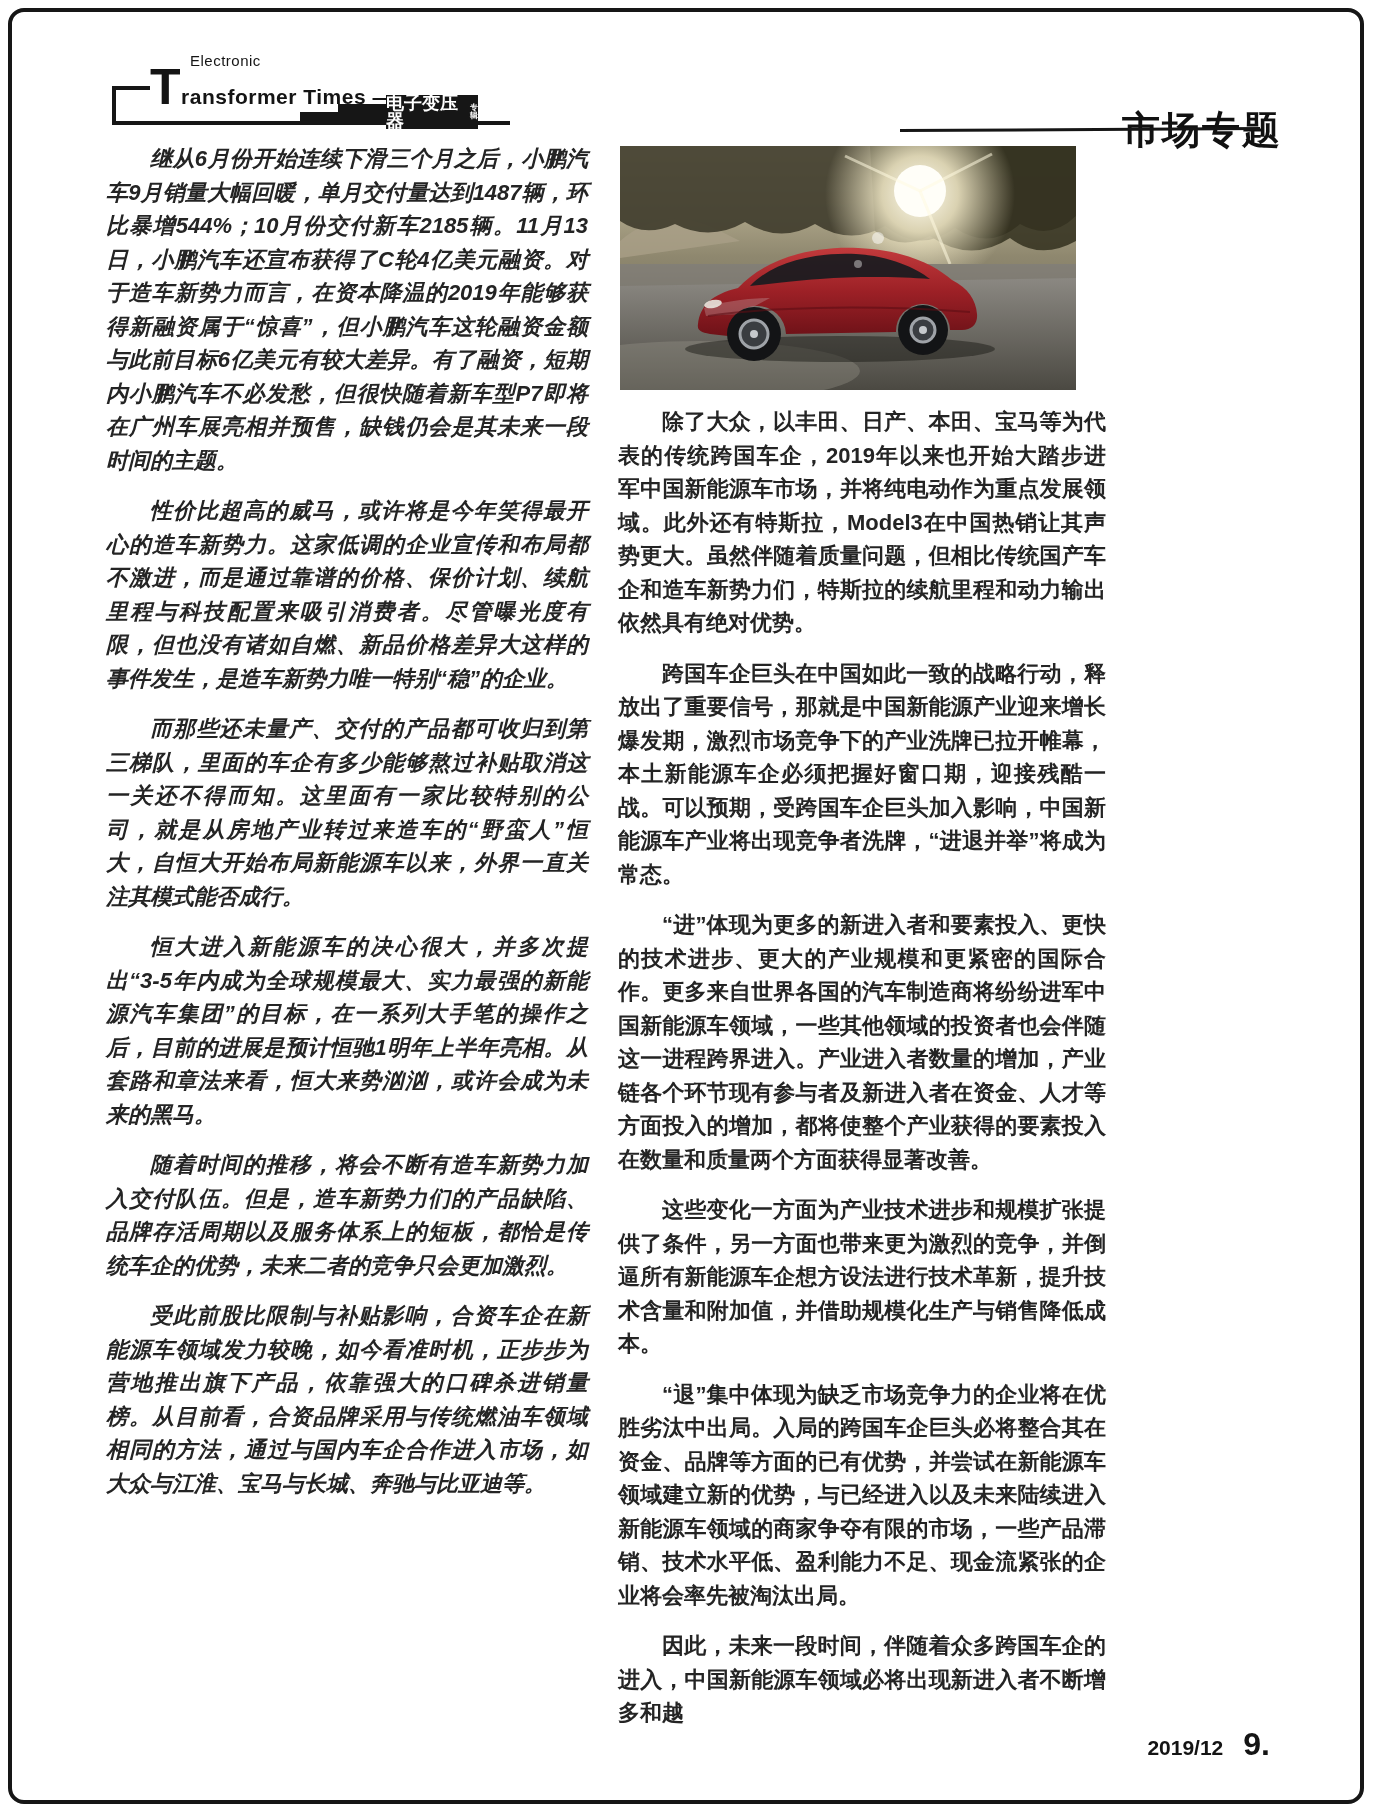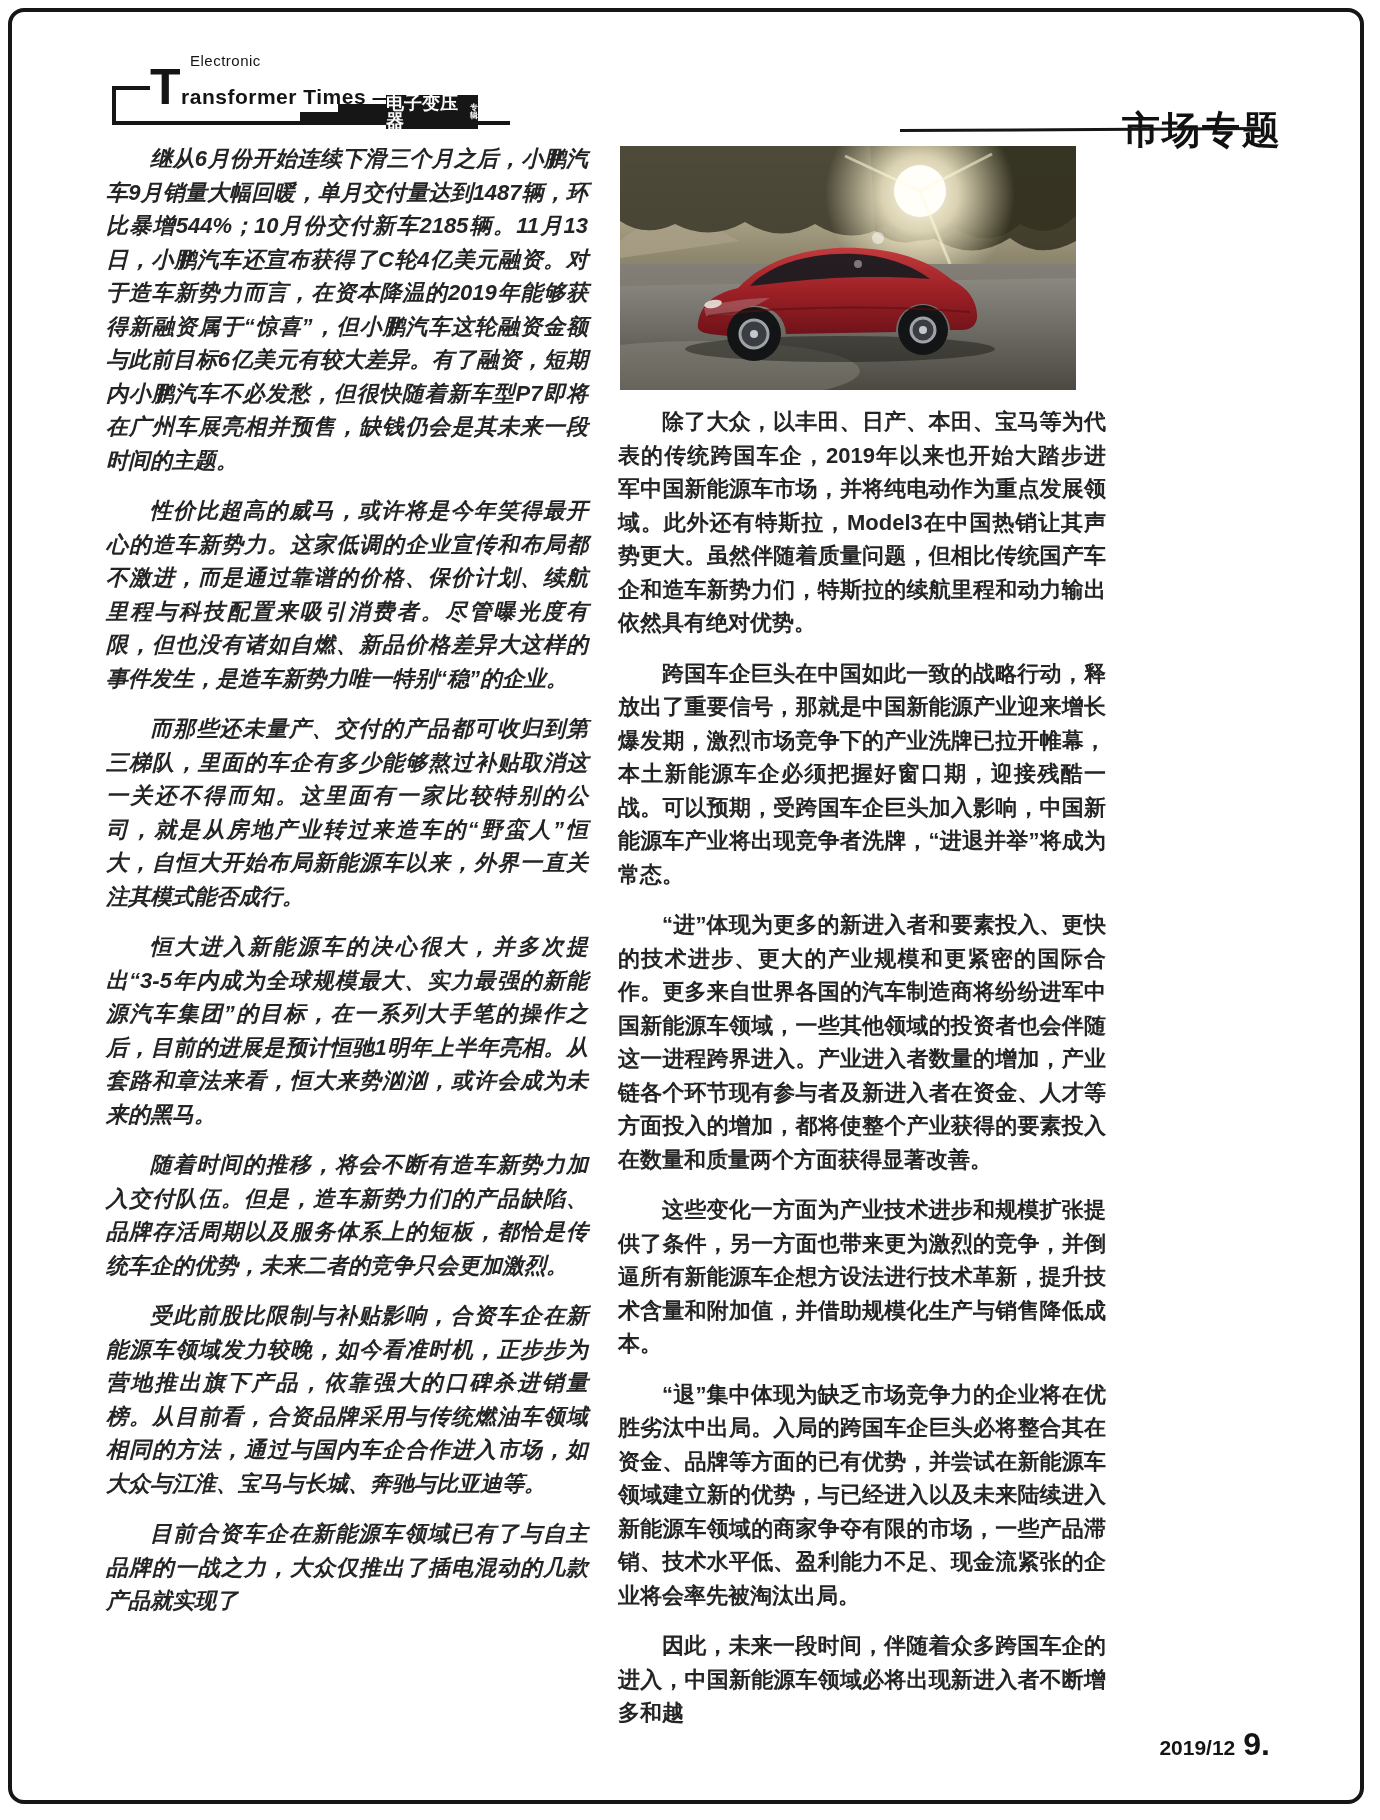--- a/index.html
+++ b/index.html
@@ -48,21 +48,21 @@
   .para{
     margin:0 0 17px 0;font-size:22px;line-height:33.5px;
     text-align:justify;text-justify:inter-character;text-indent:2em;
     font-weight:600;color:#242424;
   }
   .para:last-child{margin-bottom:0;}
   .photo{width:456px;height:244px;display:block;margin:4px 0 15px 2px;}
   
   .footer{
     position:absolute;left:1100px;top:1726px;width:170px;
-    display:flex;align-items:baseline;justify-content:flex-end;gap:8px;
+    display:flex;align-items:baseline;justify-content:flex-end;gap:20px;
   }
   .footer-issue{font-size:21px;font-weight:bold;color:#141414;}
   .footer-page{font-size:32px;font-weight:bold;color:#141414;}
 </style>
 </head>
 <body>
 
 <div class="frame"></div>
 
 <div>
@@ -86,21 +86,20 @@
 <div class="section-rule"></div>
 
 <div class="col col-left">
   <div>
       <p class="para">继从6月份开始连续下滑三个月之后，小鹏汽车9月销量大幅回暖，单月交付量达到1487辆，环比暴增544%；10月份交付新车2185辆。11月13日，小鹏汽车还宣布获得了C轮4亿美元融资。对于造车新势力而言，在资本降温的2019年能够获得新融资属于“惊喜”，但小鹏汽车这轮融资金额与此前目标6亿美元有较大差异。有了融资，短期内小鹏汽车不必发愁，但很快随着新车型P7即将在广州车展亮相并预售，缺钱仍会是其未来一段时间的主题。</p>
       <p class="para">性价比超高的威马，或许将是今年笑得最开心的造车新势力。这家低调的企业宣传和布局都不激进，而是通过靠谱的价格、保价计划、续航里程与科技配置来吸引消费者。尽管曝光度有限，但也没有诸如自燃、新品价格差异大这样的事件发生，是造车新势力唯一特别“稳”的企业。</p>
       <p class="para">而那些还未量产、交付的产品都可收归到第三梯队，里面的车企有多少能够熬过补贴取消这一关还不得而知。这里面有一家比较特别的公司，就是从房地产业转过来造车的“野蛮人”恒大，自恒大开始布局新能源车以来，外界一直关注其模式能否成行。</p>
       <p class="para">恒大进入新能源车的决心很大，并多次提出“3-5年内成为全球规模最大、实力最强的新能源汽车集团”的目标，在一系列大手笔的操作之后，目前的进展是预计恒驰1明年上半年亮相。从套路和章法来看，恒大来势汹汹，或许会成为未来的黑马。</p>
       <p class="para">随着时间的推移，将会不断有造车新势力加入交付队伍。但是，造车新势力们的产品缺陷、品牌存活周期以及服务体系上的短板，都恰是传统车企的优势，未来二者的竞争只会更加激烈。</p>
       <p class="para">受此前股比限制与补贴影响，合资车企在新能源车领域发力较晚，如今看准时机，正步步为营地推出旗下产品，依靠强大的口碑杀进销量榜。从目前看，合资品牌采用与传统燃油车领域相同的方法，通过与国内车企合作进入市场，如大众与江淮、宝马与长城、奔驰与比亚迪等。</p>
-      <p class="para">目前合资车企在新能源车领域已有了与自主品牌的一战之力，大众仅推出了插电混动的几款产品就实现了</p>
     </div>
 </div>
 
 <div class="col col-right">
 
   <svg class="photo" viewBox="0 0 456 244" preserveAspectRatio="none">
     <defs>
       <linearGradient id="sky" x1="0" y1="0" x2="0" y2="1">
         <stop offset="0" stop-color="#d9cfae"></stop>
         <stop offset="0.45" stop-color="#8f886f"></stop>

